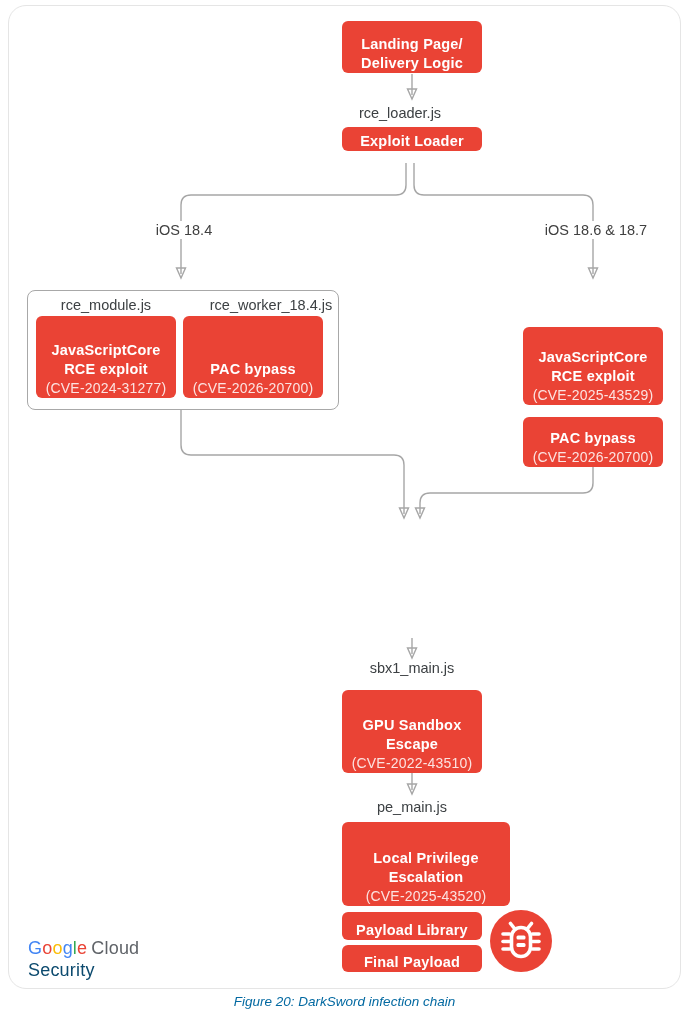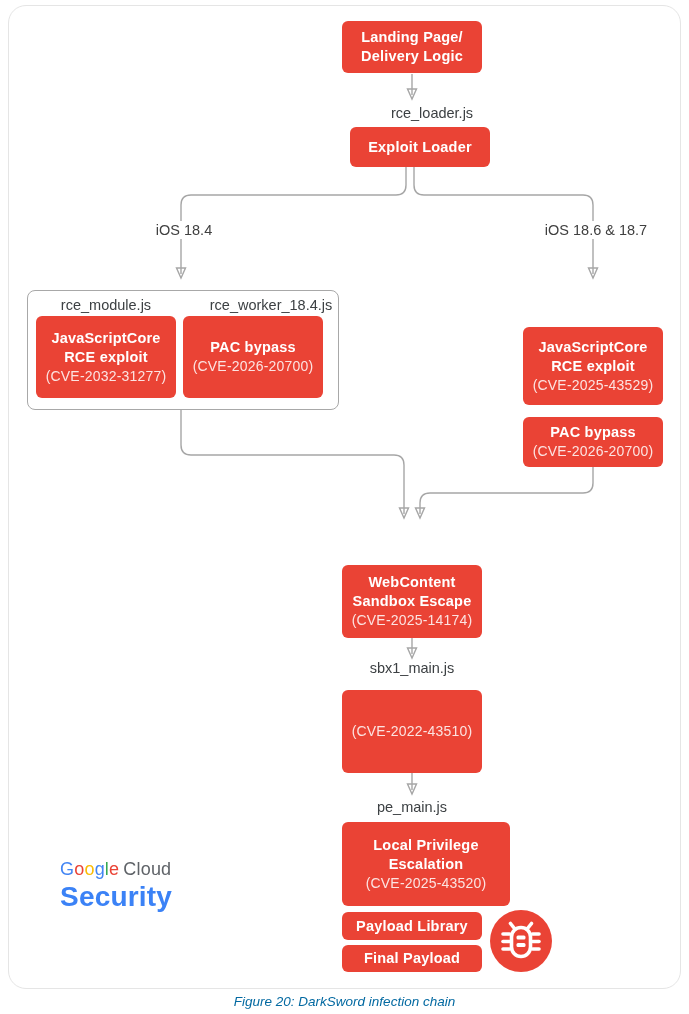--- a/index.html
+++ b/index.html
@@ -4,36 +4,36 @@
 <style>
   html,body{margin:0;padding:0;background:#ffffff;}
   .page{position:relative;width:689px;height:1014px;background:#fff;overflow:hidden;
         font-family:"Liberation Sans","DejaVu Sans",sans-serif;}
   .card{position:absolute;left:8px;top:5px;width:671px;height:982px;background:#fff;
         border:1px solid #e5e5e5;border-radius:18px;}
   svg.connectors{position:absolute;left:0;top:0;width:689px;height:1014px;pointer-events:none;}
   svg.connectors path{stroke:#a6a6a6;stroke-width:1.4;fill:none;}
 
   .node{position:absolute;background:#EA4335;border-radius:6px;color:#fff;
-        display:flex;flex-direction:column;align-items:center;justify-content:center;
+        display:flex;flex-direction:column;align-items:center;justify-content:flex-end;
         text-align:center;box-sizing:border-box;}
   .node-title{font-weight:bold;font-size:14.5px;line-height:19px;white-space:pre-line;letter-spacing:.2px;}
   .node-cve{font-size:14px;line-height:19px;color:rgba(255,255,255,0.85);letter-spacing:.2px;}
 
   .file-label{position:absolute;text-align:center;font-size:14.5px;color:#3C4043;
               white-space:pre-line;line-height:16.5px;}
   .cond-label{position:absolute;font-size:14.5px;color:#404040;background:#fff;
               text-align:center;padding:1px 3px;}
   .group-box{position:absolute;border:1.5px solid #a8a8a8;border-radius:8px;background:#fff;}
 
-  .brand{position:absolute;left:28px;top:859px;margin-left:32px;}
+  .brand{position:absolute;left:28px;top:938px;}
   .brand-top{font-size:18px;font-weight:500;letter-spacing:.2px;}
   .brand-cloud{color:#5F6368;font-weight:400;margin-left:4px;}
   .g1,.g4{color:#4285F4}.g2,.g6{color:#EA4335}.g3{color:#FBBC05}.g5{color:#34A853}
-  .brand-security{font-size:28px;color:#3b82f6;font-weight:700;margin-top:1px;letter-spacing:.2px;}
+  .brand-security{font-size:18px;color:#0c4a6e;font-weight:400;margin-top:1px;letter-spacing:.2px;}
 
   .bug-badge{position:absolute;left:490px;top:910px;width:62px;height:62px;}
 
   .caption{position:absolute;left:0;top:994px;width:689px;text-align:center;
            font-size:13.5px;font-style:italic;color:#0369a1;}
 </style>
 </head>
 <body>
 
 <div class="page">
@@ -52,63 +52,60 @@
     <path d="M593 467 L593 483 Q593 493 583 493 L430 493 Q420 493 420 503 L420 514" marker-end="url(#arw)"></path>
     <path d="M412 638 L412 654" marker-end="url(#arw)"></path>
     <path d="M412 773 L412 790" marker-end="url(#arw)"></path>
   </svg>
 
   <div class="node" style="left:342px;top:21px;width:140px;height:52px">
     <span class="node-title">Landing Page/
 Delivery Logic</span>
   </div>
 
-  <div class="file-label" style="left:362px;top:105px;width:140px">rce_loader.js</div>
+  <div class="file-label" style="left:330px;top:105px;width:140px">rce_loader.js</div>
 
-  <div class="node" style="left:350px;top:127px;width:140px;height:40px">
+  <div class="node" style="left:342px;top:127px;width:140px;height:24px">
     <span class="node-title">Exploit Loader</span>
   </div>
 
   <div class="cond-label" style="left:146px;top:221px;width:70px">iOS 18.4</div>
   <div class="cond-label" style="left:537px;top:221px;width:112px">iOS 18.6 &amp; 18.7</div>
 
   <div class="group-box" style="left:27px;top:290px;width:310px;height:118px"></div>
   <div class="file-label" style="left:36px;top:297px;width:140px">rce_module.js</div>
   <div class="file-label" style="left:201px;top:297px;width:140px">rce_worker_18.4.js</div>
 
   <div class="node" style="left:36px;top:316px;width:140px;height:82px">
     <span class="node-title">JavaScriptCore
 RCE exploit</span>
-    <span class="node-cve">(CVE-2032-31277)</span>
+    <span class="node-cve">(CVE-2024-31277)</span>
   </div>
   <div class="node" style="left:183px;top:316px;width:140px;height:82px">
     <span class="node-title">PAC bypass</span>
     <span class="node-cve">(CVE-2026-20700)</span>
   </div>
 
   <div class="node" style="left:523px;top:327px;width:140px;height:78px">
     <span class="node-title">JavaScriptCore
 RCE exploit</span>
     <span class="node-cve">(CVE-2025-43529)</span>
   </div>
   <div class="node" style="left:523px;top:417px;width:140px;height:50px">
     <span class="node-title">PAC bypass</span>
     <span class="node-cve">(CVE-2026-20700)</span>
   </div>
 
 
-  <div class="node" style="left:342px;top:565px;width:140px;height:73px">
-    <span class="node-title">WebContent
-Sandbox Escape</span>
-    <span class="node-cve">(CVE-2025-14174)</span>
-  </div>
 
   <div class="file-label" style="left:342px;top:660px;width:140px">sbx1_main.js</div>
 
   <div class="node" style="left:342px;top:690px;width:140px;height:83px">
+    <span class="node-title">GPU Sandbox
+Escape</span>
     <span class="node-cve">(CVE-2022-43510)</span>
   </div>
 
   <div class="file-label" style="left:342px;top:799px;width:140px">pe_main.js</div>
 
   <div class="node" style="left:342px;top:822px;width:168px;height:84px">
     <span class="node-title">Local Privilege
 Escalation</span>
     <span class="node-cve">(CVE-2025-43520)</span>
   </div>

